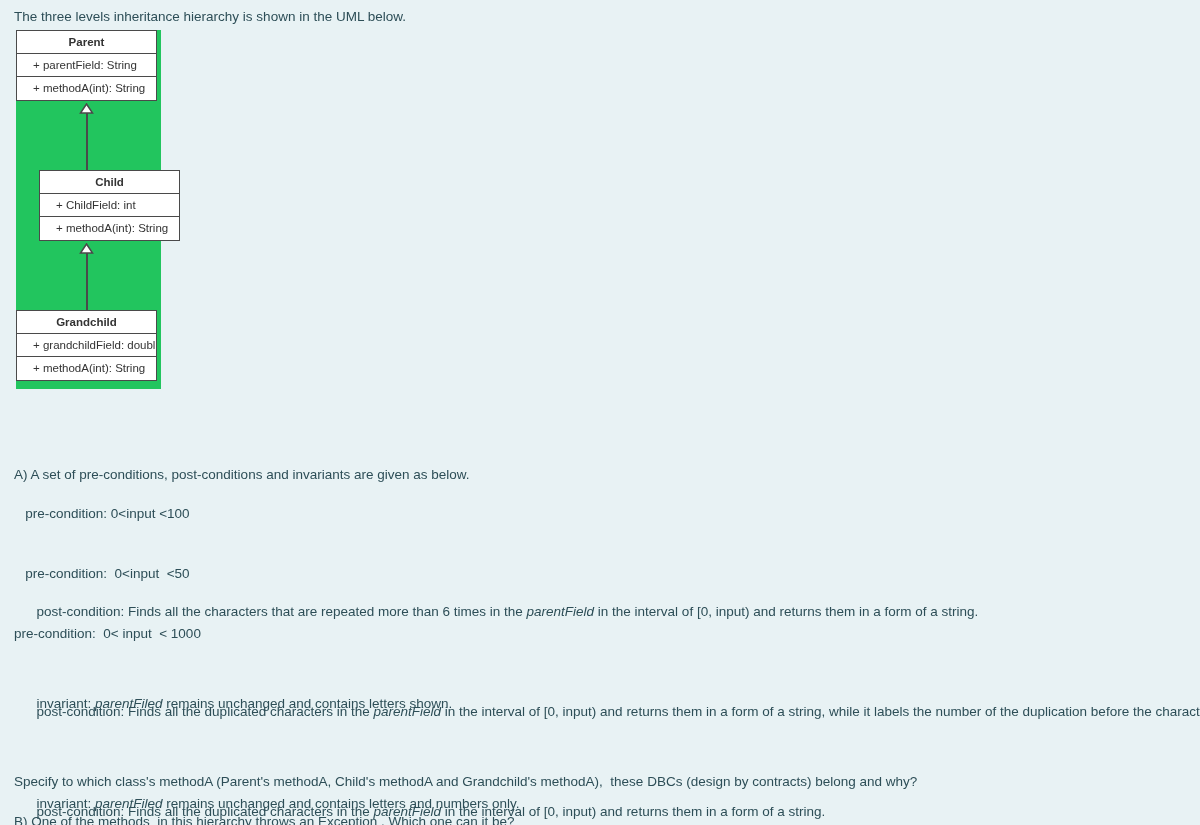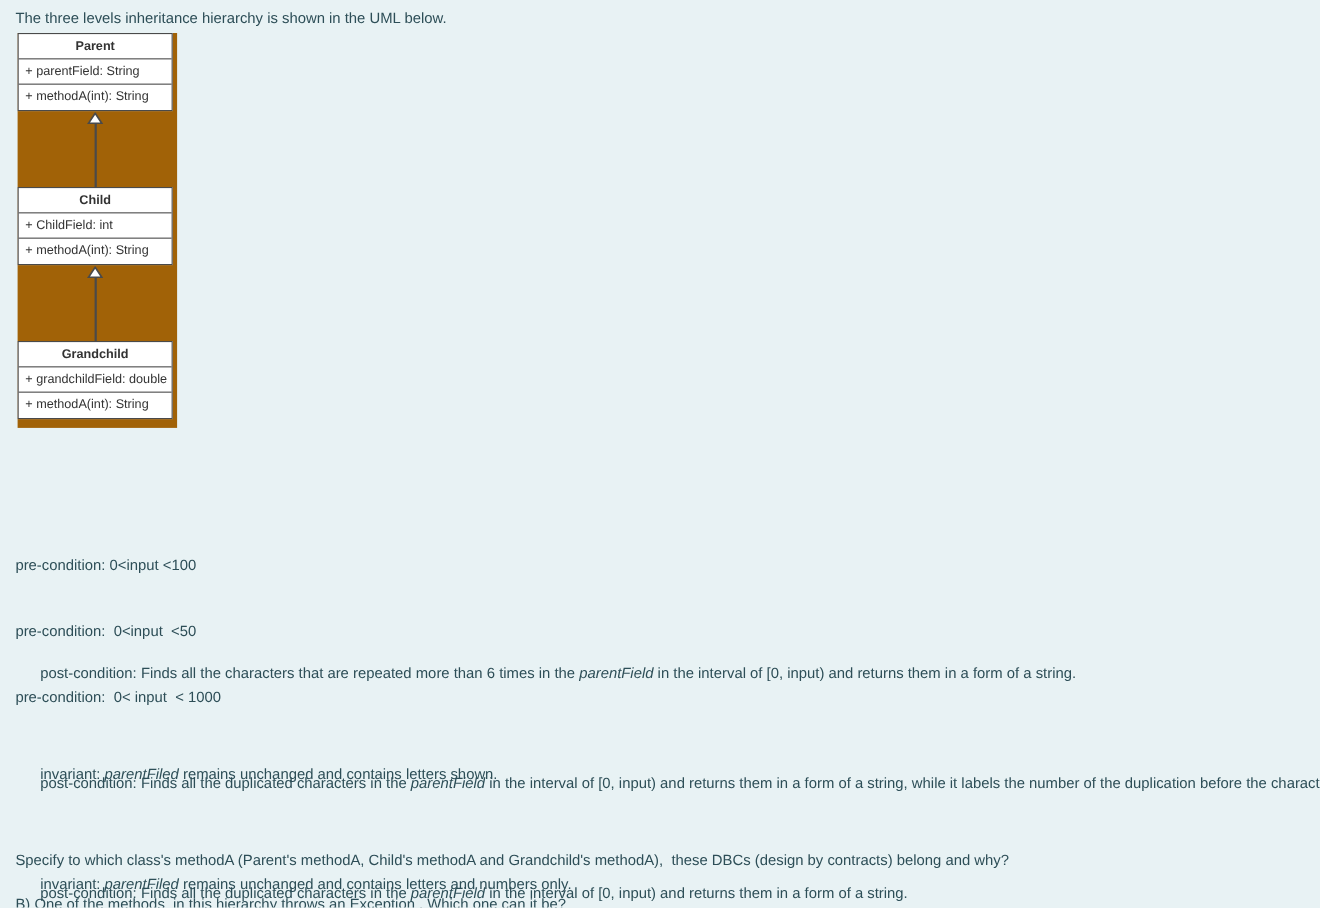--- a/index.html
+++ b/index.html
@@ -34,42 +34,42 @@
     white-space: nowrap;
   }
 
   
   .uml-canvas {
     position: absolute;
     left: 16px;
     top: 30px;
     width: 145px;
     height: 359px;
-    background: #a16207;
+    background: #22c55e;
   }
 
   .uml-class {
     position: absolute;
     left: 0px;
     width: 141px;
     border: 1.5px solid #4a4a4a;
     background: #ffffff;
     box-sizing: border-box;
   }
   .uml-class.parent     { top: 0px; }
-  .uml-class.child      { top: 140px; }
+  .uml-class.child      { top: 140px; margin-left: 23px; }
   .uml-class.grandchild { top: 280px; }
 
   .uml-row {
     box-sizing: border-box;
     height: 23px;
     line-height: 22px;
     font-size: 11.5px;
     color: #333333;
-    padding-left: 6px;
+    padding-left: 16px;
     white-space: nowrap;
     overflow: hidden;
   }
   .uml-row.name {
     text-align: center;
     font-weight: bold;
     padding-left: 0;
     border-bottom: 1.5px solid #4a4a4a;
   }
   .uml-row.field {
@@ -102,21 +102,21 @@
     left: 14px;
     font-size: 13.5px;
     line-height: 20px;
     color: #2d4e57;
     white-space: pre;
   }
   .text-block .line { white-space: pre; }
   .text-block em { }
 
   .blk-a        { top: 425px; }
-  .blk-pre      { top: 464px; }
+  .blk-pre      { top: 464px; text-align: center; }
   .blk-post     { top: 542px; }
   .blk-inv      { top: 634px; }
   .blk-specify  { top: 732px; }
   .blk-b        { top: 772px; }
 </style>
 </head>
 <body>
 
 <div class="page">
 
@@ -151,20 +151,23 @@
 
     <div class="connector c2"></div>
     <div class="arrow-tri a2">
       <svg width="15" height="11" viewBox="0 0 15 11" xmlns="http://www.w3.org/2000/svg">
         <polygon points="7.5,1 13.5,10 1.5,10" fill="#ffffff" stroke="#4a4a4a" stroke-width="1.5"></polygon>
       </svg>
     </div>
 
   </div>
 
+  <div class="text-block blk-a">
+    <div class="line">A) A set of pre-conditions, post-conditions and invariants are given as below.</div>
+  </div>
 
   <div class="text-block blk-pre">
     <div class="line">pre-condition: 0&lt;input &lt;100</div>
     <div class="line">pre-condition:  0&lt;input  &lt;50</div>
     <div class="line">pre-condition:  0&lt; input  &lt; 1000</div>
   </div>
 
   <div class="text-block blk-post">
     <div class="line">
       <span>post-condition: Finds all the characters that are repeated more than 6 times in the </span><em>parentField</em><span> in the interval of [0, input) and returns them in a form of a string.</span>

